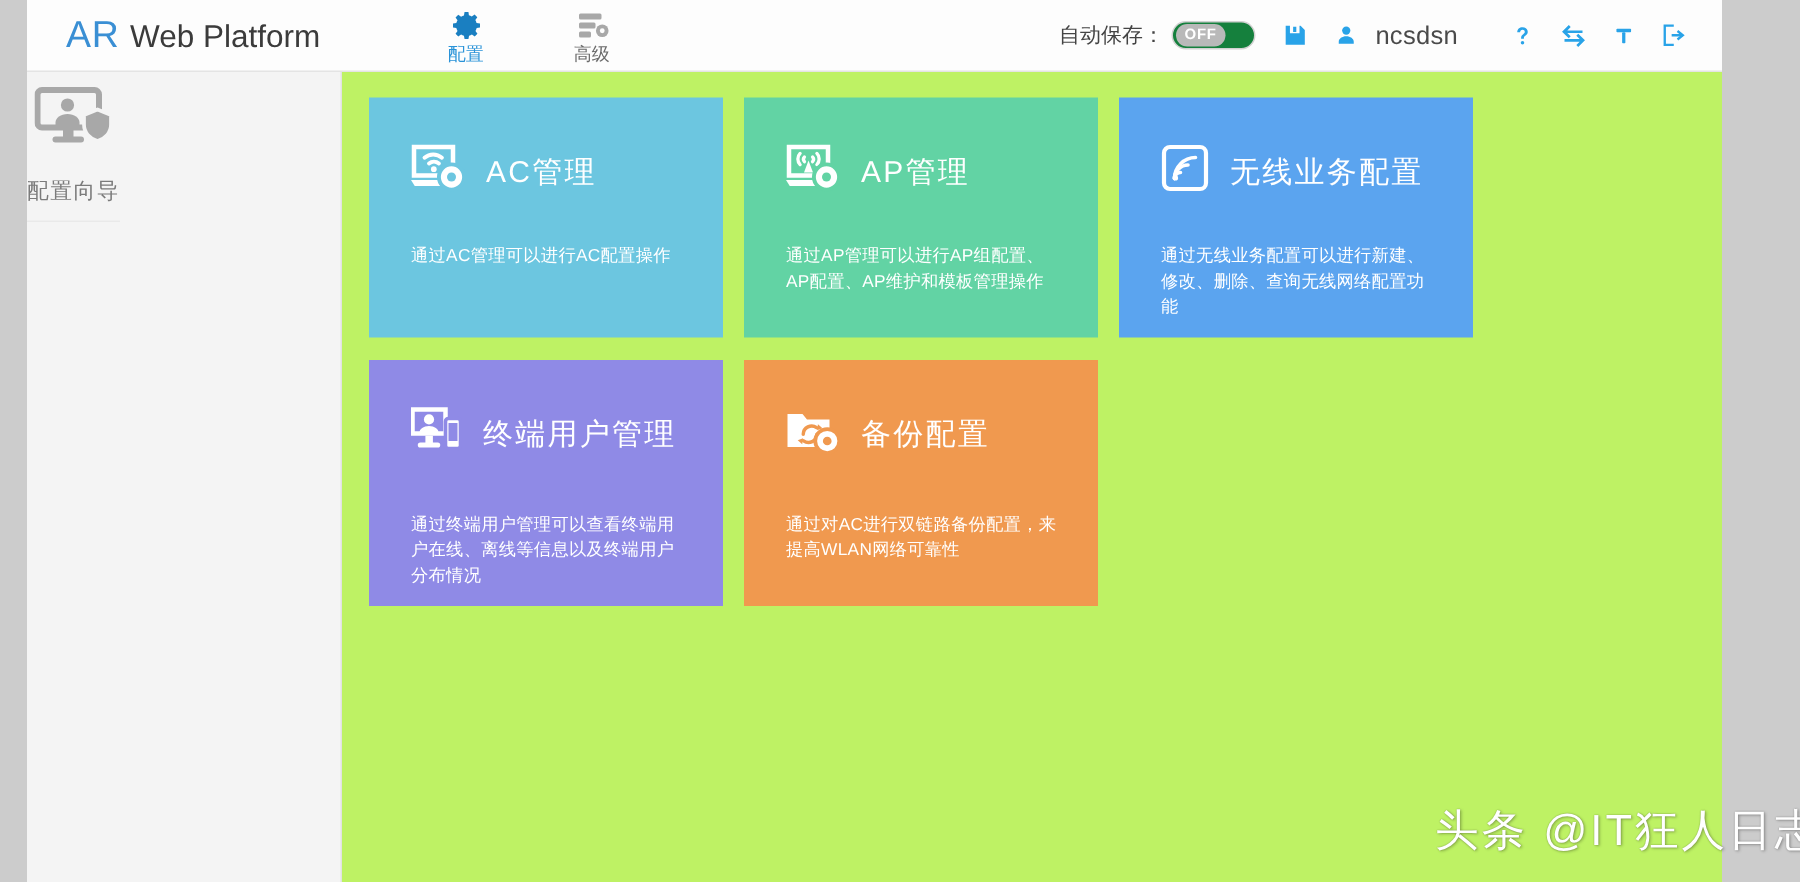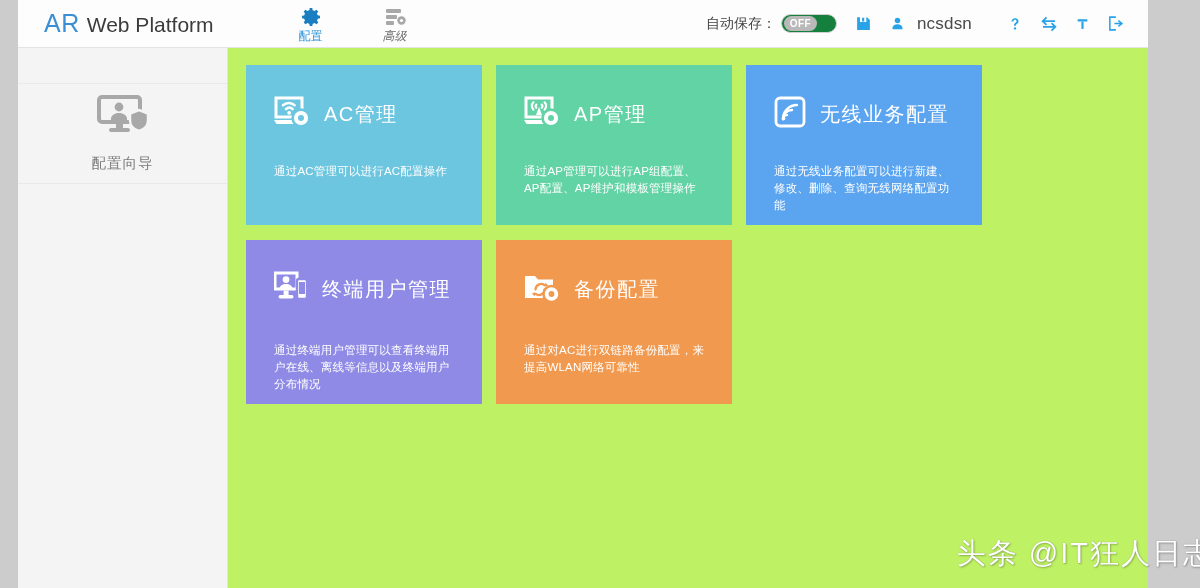--- a/index.html
+++ b/index.html
@@ -30,21 +30,21 @@
     font-size:21px; color:#3b3b3b; margin-left:7px; font-weight:400;
   }
 
   .navtabs { display:flex; margin-left:74px; gap:38px; }
   .navtab {
     width:46px; text-align:center; cursor:pointer;
     display:flex; flex-direction:column; align-items:center; gap:1px;
   }
   .navtab .ntlabel { font-size:12px; line-height:13px;text-align:center; }
   .navtab.active .ntlabel { color:#2a93d8; }
-  .navtab.inactive .ntlabel { color:#6b6b6b;font-style:italic; }
+  .navtab.inactive .ntlabel { color:#6b6b6b; }
   .navtab svg { display:block; }
 
   .hdr-right {
     margin-left:auto; margin-right:24px;
     display:flex; align-items:center;
   }
   .autosave-label { font-size:14px; color:#444; margin-right:5px; }
   .toggle {
     width:56px; height:19px; border-radius:10px;
     background:#15803d; border:1px solid #d2d2d2;
@@ -60,21 +60,21 @@
   .username { font-size:17px; color:#4a4a4a; margin-left:12px; letter-spacing:.2px; }
   .hdr-icon.q { margin-left:36px; }
 
   
   .body-wrap { display:flex; height:540px; }
 
   
   .sidebar {
     width:210px; flex:0 0 210px; background:#f4f4f4;
     border-right:1px solid #e2e2e2;
-    display:flex; flex-direction:column;
+    display:flex; flex-direction:row;
   }
   .side-pad { height:36px; border-bottom:1px solid #e9e9e9; }
   .side-item {
     height:100px; border-bottom:1px solid #e9e9e9;
     display:flex; flex-direction:column; align-items:center;
     justify-content:center; gap:9px; cursor:pointer;
   }
   .side-item .silabel { font-size:14.5px; letter-spacing:1px; }
   .side-item.gray .silabel { color:#7b7b7b; }
   .side-item.blue .silabel { color:#7fb7e8; }

